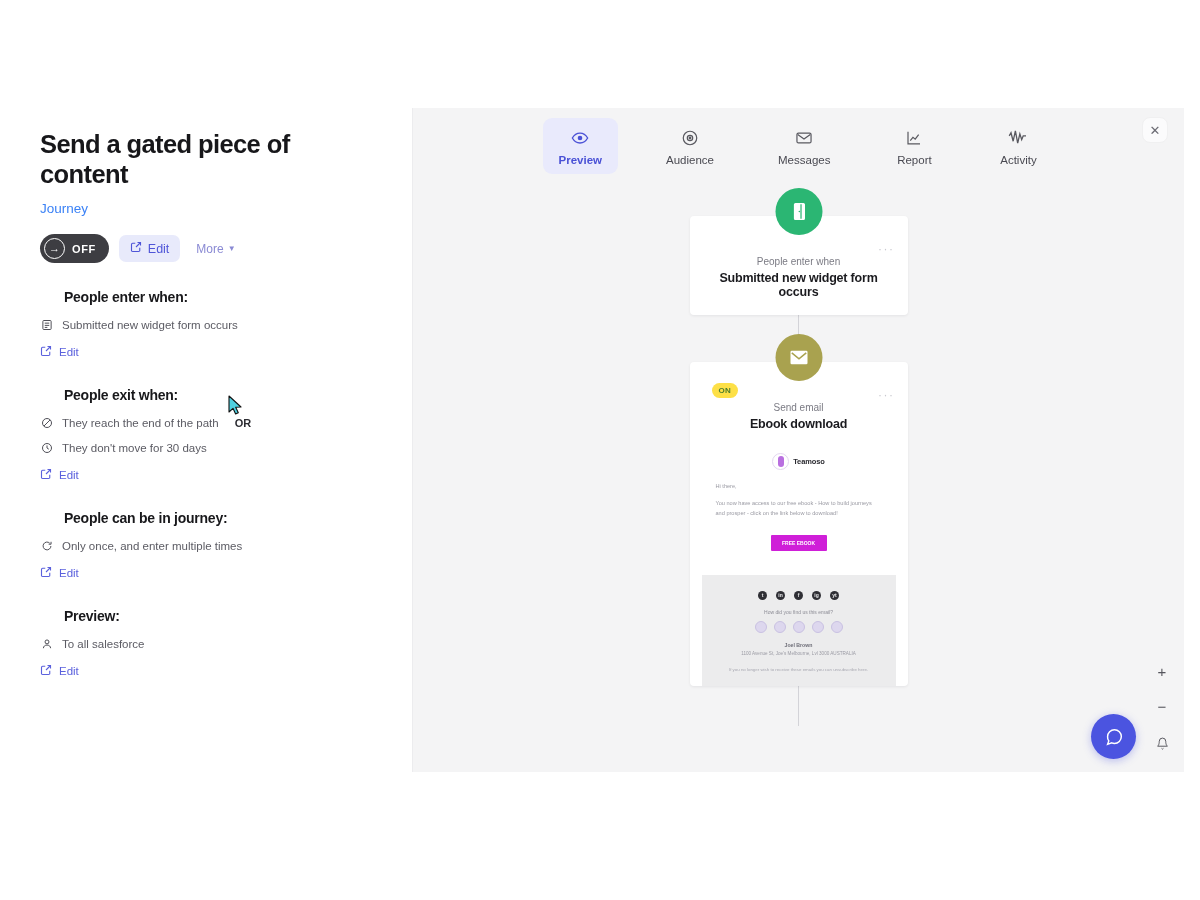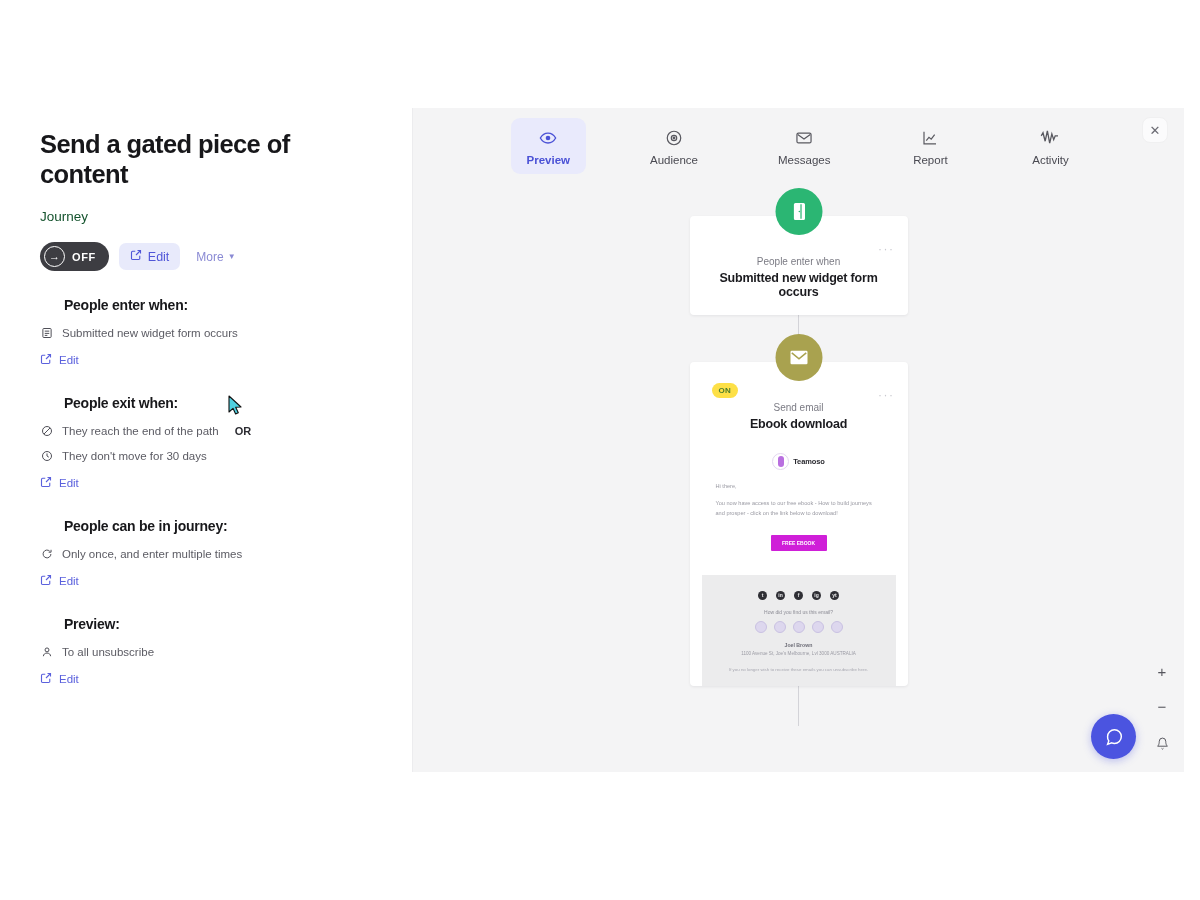--- a/index.html
+++ b/index.html
@@ -26,21 +26,21 @@
     background: #ffffff;
     border-right: 1px solid #ececee;
     padding: 22px 24px 0 24px;
     overflow: hidden;
   }
   #journey-title {
     font-size: 25.5px; font-weight: 700; letter-spacing: -0.6px;
     color: #17171a; line-height: 1.16; max-width: 270px;
   }
   #journey-subtitle {
-    margin-top: 20px; font-size: 13.5px; color: #14532d; font-weight: 400;
+    margin-top: 12px; font-size: 13.5px; color: #3b82f6; font-weight: 400;
   }
 
   
   #action-row { margin-top: 18px; display: flex; align-items: center; gap: 10px; }
   #status-toggle {
     display: flex; align-items: center; gap: 7px;
     background: #3d3d42; border-radius: 999px;
     padding: 4px 13px 4px 4px; cursor: pointer;
   }
   #status-toggle .knob {
@@ -94,21 +94,21 @@
   #canvas {
     position: absolute; left: 397px; top: 0;
     width: 771px; height: 100%;
     background: #f4f4f5;
     overflow: hidden;
   }
 
   
   #tab-bar {
     position: absolute; left: 0; top: 10px; width: 100%;
-    display: flex; justify-content: center; gap: 48px;
+    display: flex; justify-content: center; gap: 32px;
   }
   .tab {
     display: flex; flex-direction: column; align-items: center; gap: 7px;
     padding: 10px 16px 8px 16px; border-radius: 9px; cursor: pointer;
     min-width: 72px;
   }
   .tab .tab-icon { height: 19px; display: flex; align-items: center; color: #58585f; }
   .tab .tab-label { font-size: 11.5px; color: #4a4a52; }
   .tab.active { background: #e9eafc; }
   .tab.active .tab-icon { color: #4a51d6; }
@@ -305,21 +305,21 @@
               </svg></span>
             <span>Edit</span>
           </div></div>
         <div class="section"><div class="section-title">Preview:</div><div class="section-row">
             <span class="row-icon">
               <svg width="12" height="12" viewBox="0 0 16 16" fill="none" stroke="currentColor" stroke-width="1.3">
                 <circle cx="8" cy="5.2" r="2.6"></circle>
                 <path d="M3.2 13.6c0-2.6 2.2-4.2 4.8-4.2s4.8 1.6 4.8 4.2"></path>
               </svg>
             </span>
-            <span class="row-text">To all unsubscribe</span>
+            <span class="row-text">To all salesforce</span>
           </div><div class="edit-link">
             <span class="row-icon"><svg width="12" height="12" viewBox="0 0 16 16" fill="none" stroke="currentColor" stroke-width="1.5">
                 <path d="M13 9v3.5A1.5 1.5 0 0 1 11.5 14h-8A1.5 1.5 0 0 1 2 12.5v-8A1.5 1.5 0 0 1 3.5 3H7"></path>
                 <path d="M10 2h4v4"></path>
                 <path d="M8 8l6-6"></path>
               </svg></span>
             <span>Edit</span>
           </div></div>
       </div>
   </aside>

